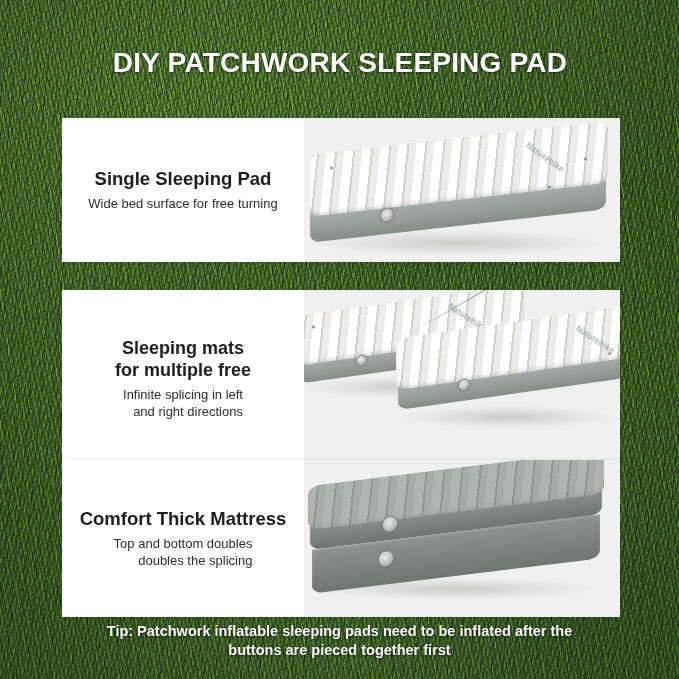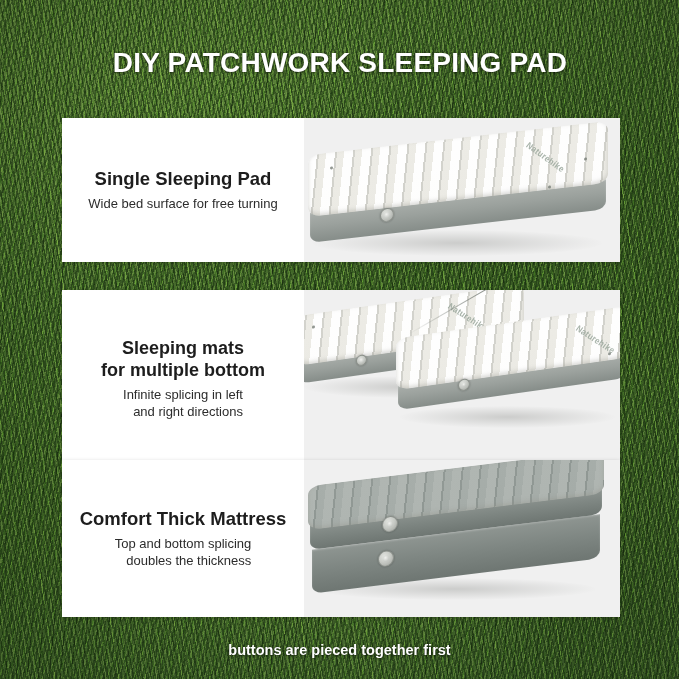--- a/index.html
+++ b/index.html
@@ -212,21 +212,21 @@
       <div class="grommet" style="left:240px; top:62px;"></div>
     </div>
   </div>
 </div>
 
 <div class="card" id="card-2">
 
   <div class="card-text">
     <div class="card-heading two-line">
       <span>Sleeping mats</span><br>
-      <span>for multiple bottom</span>
+      <span>for multiple free</span>
     </div>
     <div class="card-sub">
       <span>Infinite splicing in left</span><br>
       <span>and right directions</span>
     </div>
   </div>
 
   <div class="card-media">
     <div class="mat-shadow" style="left:0px; top:86px; width:210px; height:22px;"></div>
     <div class="mat-shadow" style="left:96px; top:116px; width:215px; height:22px;"></div>
@@ -249,22 +249,22 @@
 
     <div class="seam" style="left:104px; top:44px; width:178px; transform: rotate(-30deg); transform-origin: left center;"></div>
   </div>
 </div>
 
 <div class="card" id="card-3">
 
   <div class="card-text">
     <div class="card-heading">Comfort Thick Mattress</div>
     <div class="card-sub">
-      <span>Top and bottom splicing</span><br>
-      <span>doubles the thickness</span>
+      <span>Top and bottom doubles</span><br>
+      <span>doubles the splicing</span>
     </div>
   </div>
 
   <div class="card-media">
     <div class="mat-shadow" style="left:10px; top:118px; width:282px; height:22px;"></div>
 
     <div class="mat" style="left:6px; top:58px; width:292px; height:78px; transform: skewY(-7deg);">
       <div class="mat-side dark" style="left:2px; top:14px; width:288px; height:44px;"></div>
       <div class="valve" style="left:68px; top:24px; width:16px; height:16px;"></div>
     </div>
@@ -280,15 +280,15 @@
 
     <div class="mat" style="left:4px; top:6px; width:296px; height:76px; transform: skewY(-7deg);">
       <div class="mat-side dark" style="left:2px; top:40px; width:292px; height:26px;"></div>
       <div class="mat-top gray" style="left:0; top:2px; width:296px; height:44px;"></div>
       <div class="valve" style="left:74px; top:42px; width:16px; height:16px;"></div>
     </div>
   </div>
 </div>
 
 <div class="tip">
-  <br>
+  <span>Tip: Patchwork inflatable sleeping pads need to be inflated after the</span><br>
   <span>buttons are pieced together first</span>
 </div>
 
 </body></html>

